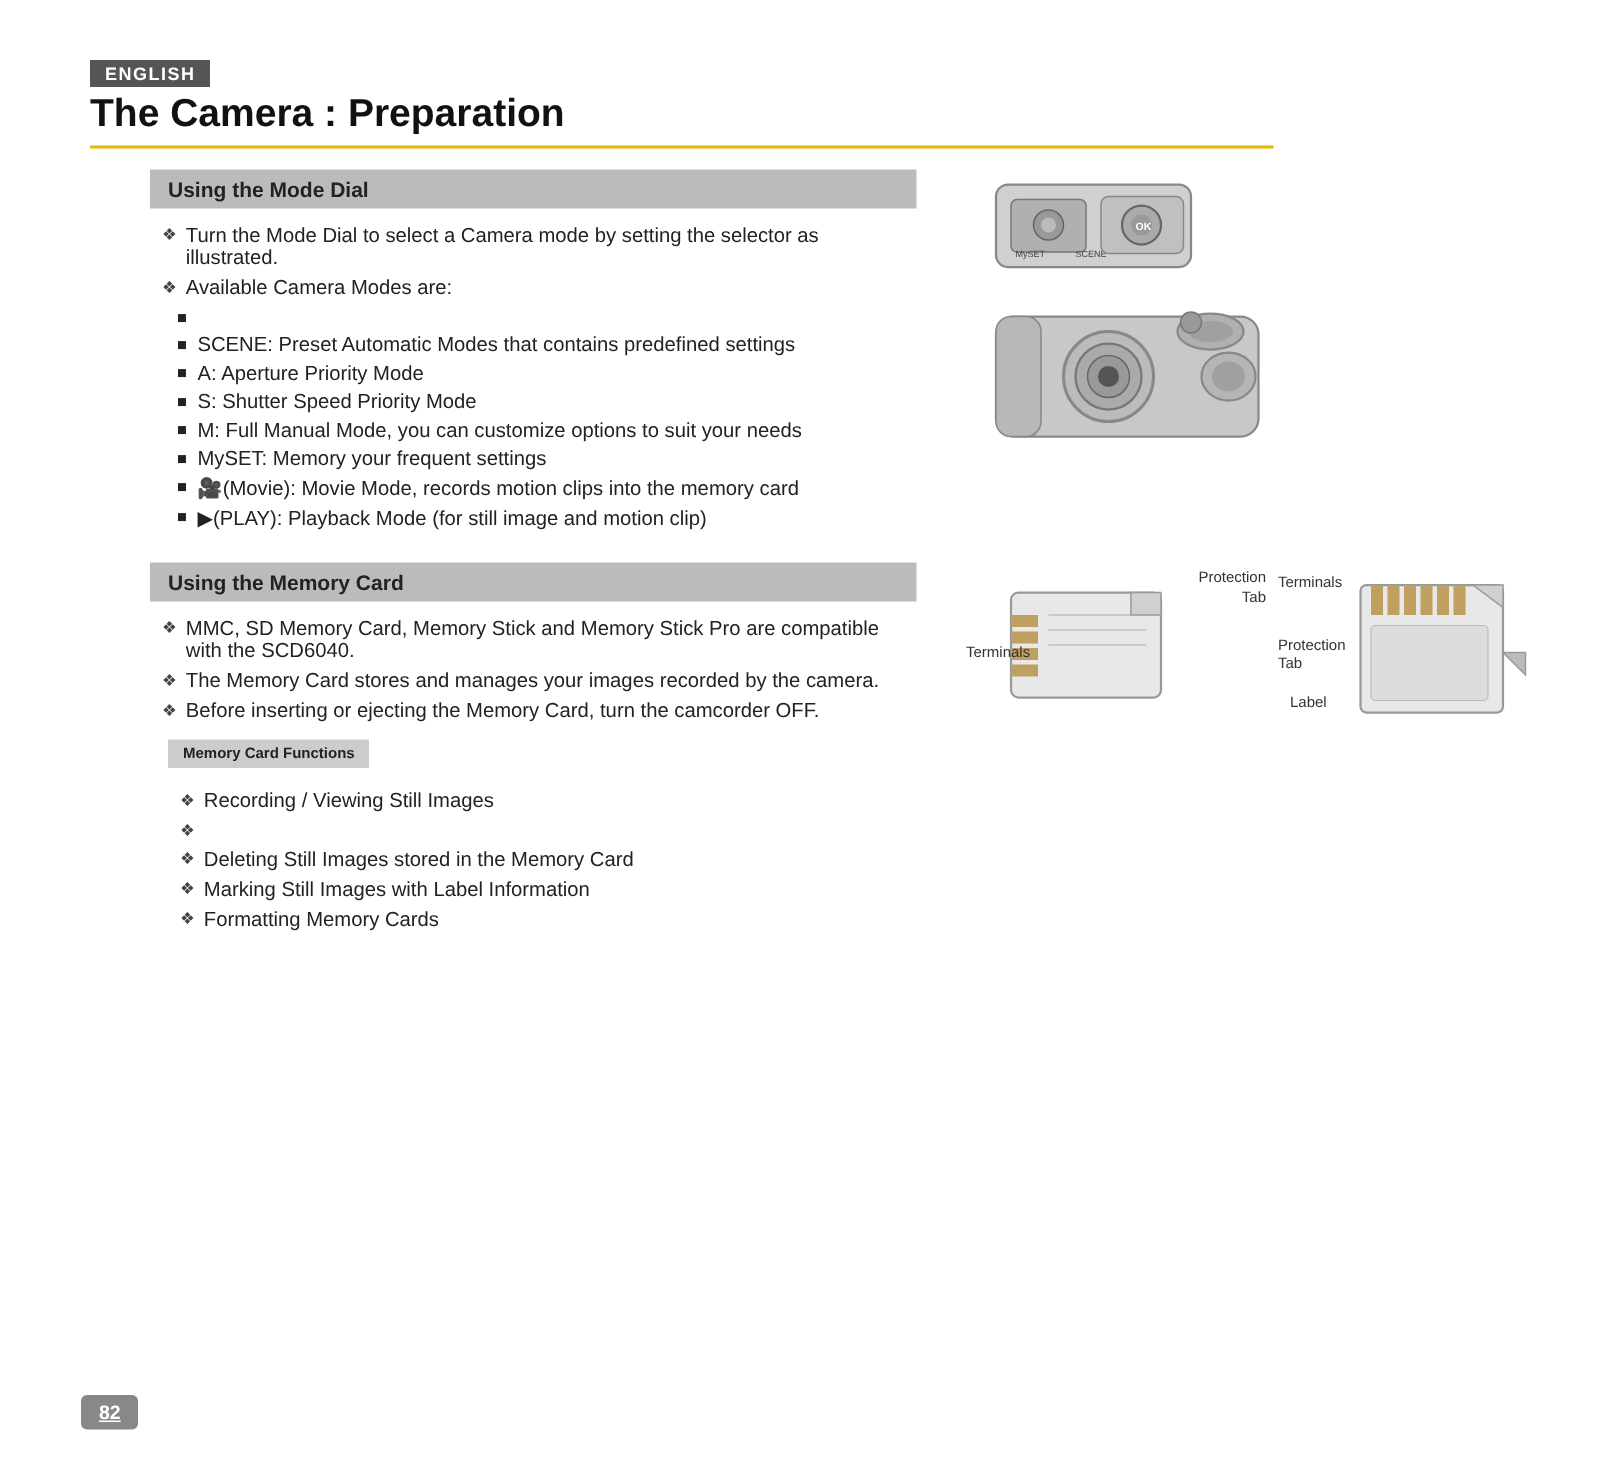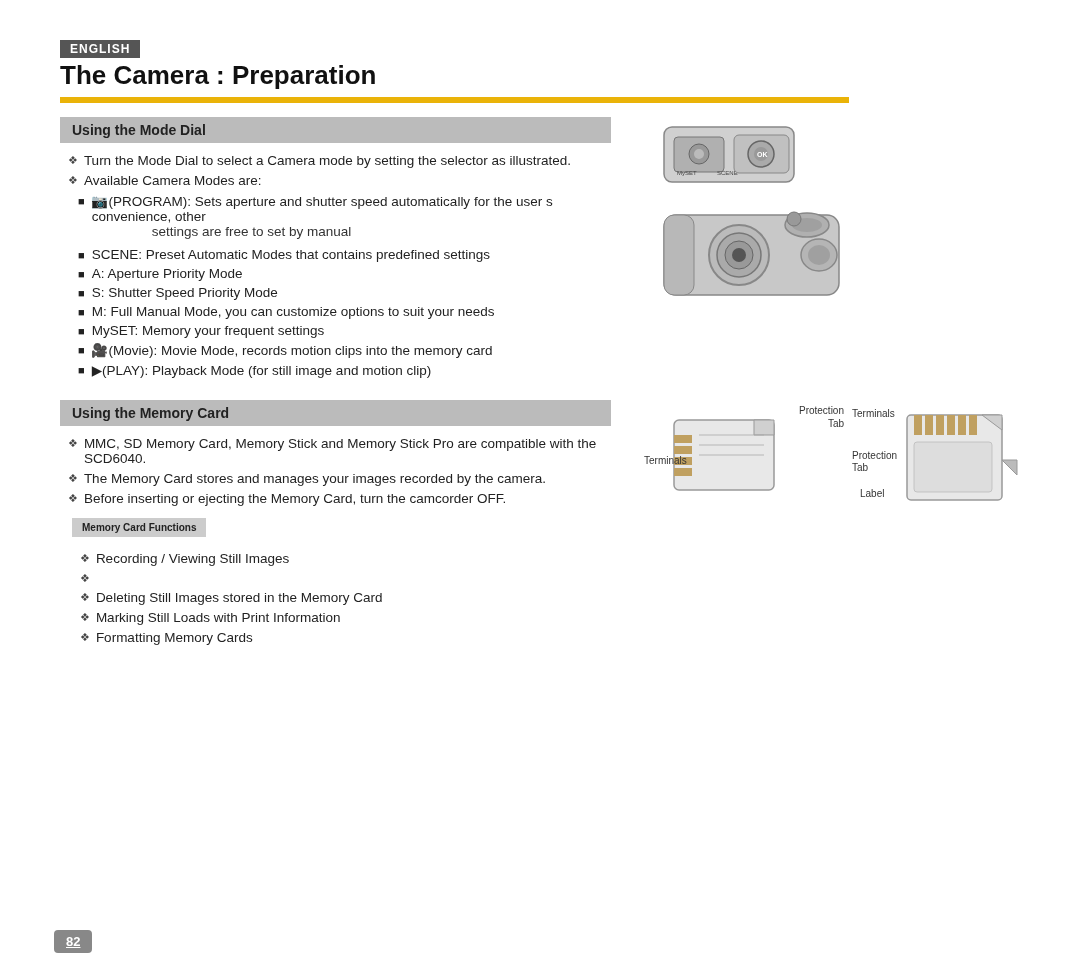--- a/index.html
+++ b/index.html
@@ -26,21 +26,21 @@
       font-size: 12px;
       font-weight: bold;
       padding: 2px 10px;
       margin-bottom: 2px;
       letter-spacing: 1px;
     }
     .main-title {
       font-size: 26px;
       font-weight: bold;
       color: #111;
-      border-bottom: 6px solid #eab308;
+      border-bottom: 2px solid #eab308;
       padding-bottom: 6px;
       margin-bottom: 14px;
     }
     .section-header {
       background: #bbb;
       font-weight: bold;
       font-size: 14px;
       padding: 5px 12px;
       margin-bottom: 10px;
       display: block;
@@ -100,20 +100,21 @@
       padding: 4px 12px;
       border-radius: 4px;
       text-decoration: underline;
     }
     .section-block {
       margin-bottom: 16px;
     }
     .full-row {
       display: flex;
       gap: 33px;
+      margin-left: 40px;
     }
     .full-text {
       flex: 1;
     }
     .full-images {
       width: 205px;
       display: flex;
       gap: 8px;
     }
     
@@ -147,24 +148,20 @@
         </div>
         <div class="bullet-item">
           <span class="bullet diamond-bullet">❖</span>
           <span>Available Camera Modes are:</span>
         </div>
 
         <div class="sub-list">
 
           <div class="sub-list-item">
             <span class="sq">■</span>
-            <div>
-              <span>📷(PROGRAM): Sets aperture and shutter speed automatically for the user s convenience, other</span>
-              <div class="indent-text">settings are free to set by manual</div>
-            </div>
           </div>
 
           <div class="sub-list-item">
             <span class="sq">■</span>
             <span>SCENE: Preset Automatic Modes that contains predefined settings</span>
           </div>
 
           <div class="sub-list-item">
             <span class="sq">■</span>
             <span>A: Aperture Priority Mode</span>
@@ -265,21 +262,21 @@
           </div>
           <div class="bullet-item">
             <span class="bullet diamond-bullet">❖</span>
           </div>
           <div class="bullet-item">
             <span class="bullet diamond-bullet">❖</span>
             <span>Deleting Still Images stored in the Memory Card</span>
           </div>
           <div class="bullet-item">
             <span class="bullet diamond-bullet">❖</span>
-            <span>Marking Still Loads with Print Information</span>
+            <span>Marking Still Images with Label Information</span>
           </div>
           <div class="bullet-item">
             <span class="bullet diamond-bullet">❖</span>
             <span>Formatting Memory Cards</span>
           </div>
         </div>
       </div>
 
       <div class="full-images">
 

